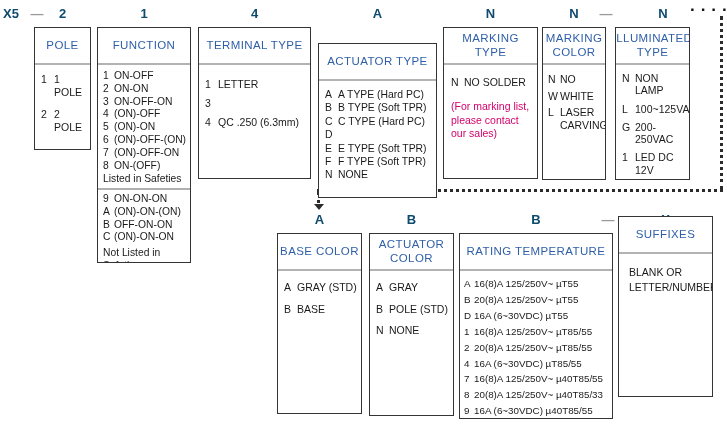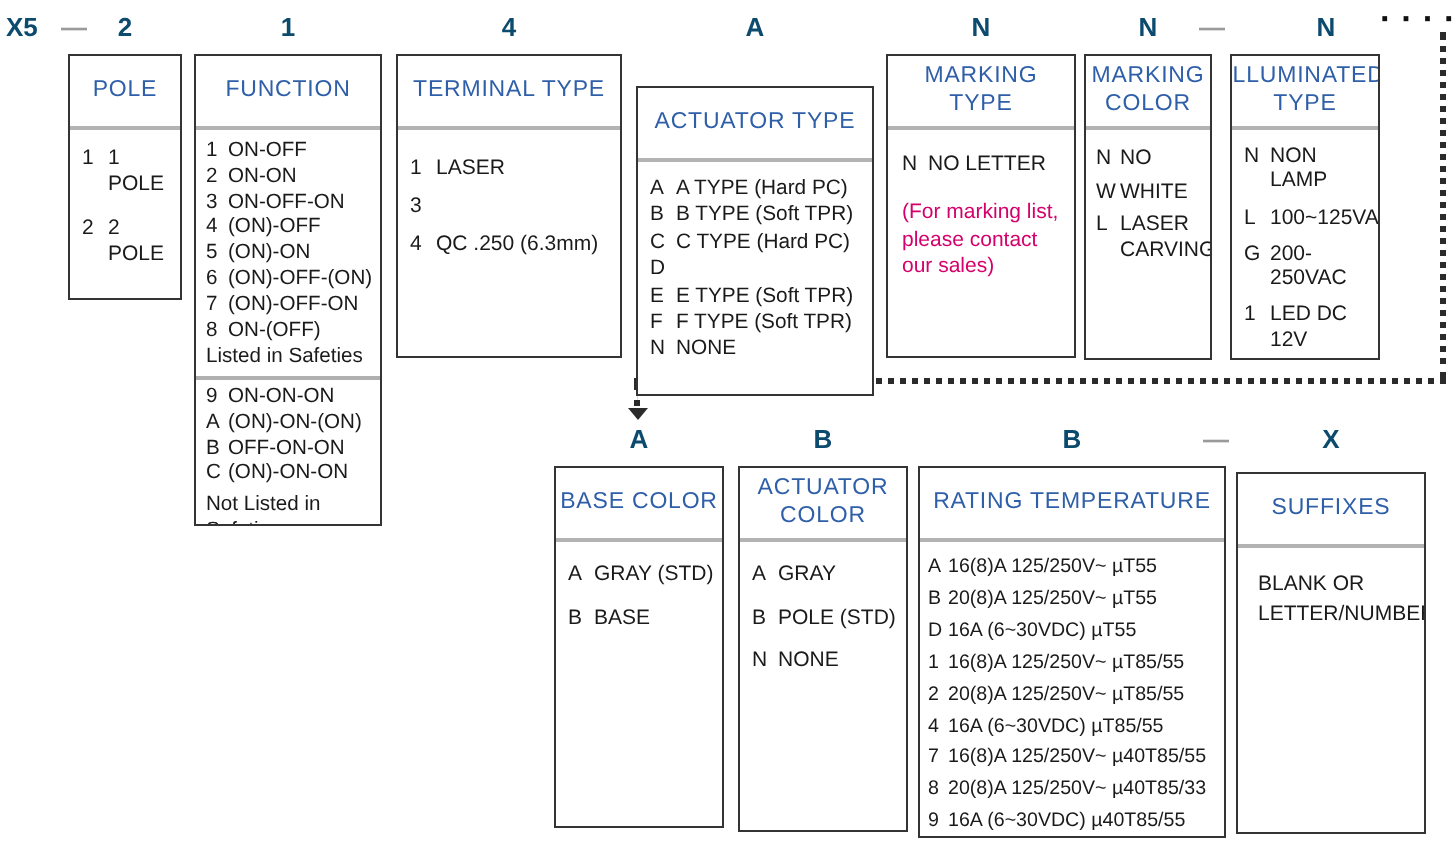--- a/index.html
+++ b/index.html
@@ -34,21 +34,21 @@
   #box-pole{left:34px;top:27px;width:57px;height:123px;}
   #box-function{left:97px;top:27px;width:94px;height:236px;}
   #box-terminal{left:198px;top:27px;width:113px;height:152px;}
   #box-actuator-type{left:318px;top:27px;width:119px;height:155px;margin-top:16px;}
   #box-marking-type{left:443px;top:27px;width:95px;height:152px;}
   #box-marking-color{left:542px;top:27px;width:64px;height:153px;}
   #box-illuminated{left:615px;top:27px;width:75px;height:153px;justify-content:space-between;}
   #box-base-color{left:277px;top:233px;width:85px;height:181px;}
   #box-actuator-color{left:369px;top:233px;width:85px;height:183px;}
   #box-rating{left:459px;top:233px;width:154px;height:186px;}
-  #box-suffixes{left:618px;top:236px;width:95px;height:181px;}
+  #box-suffixes{left:618px;top:216px;width:95px;height:181px;}
   
   #box-pole .body{padding:8px 2px 2px 6px;}
   #box-pole .item{margin-bottom:9px;}
   #box-function .body{padding:5px 2px 2px 5px;font-size:10.3px;}
   #box-function .item{line-height:12.8px;}
   #box-function .item .c{flex-basis:11px;}
   .fn-note{line-height:12.6px;margin:1px 0 2px;}
   .divider{border-top:2px solid #b0b0b0;margin:2px -2px 3px -5px;}
   #box-terminal .body{padding:13px 2px 2px 6px;}
   #box-terminal .item{margin-bottom:7px;line-height:12px;}
@@ -195,21 +195,21 @@
       <div class="fn-note" style="margin-top:3px;">Not Listed in Safeties</div>
     </div>
   </div>
 
   <div class="box" id="box-terminal">
     <div class="hdr">TERMINAL TYPE</div>
     <div class="body">
 
         <div class="item">
           <span class="c">1</span>
-          <span class="t">LASER</span>
+          <span class="t">LETTER</span>
         </div>
 
         <div class="item">
           <span class="c">3</span>
         </div>
 
         <div class="item">
           <span class="c">4</span>
           <span class="t">QC .250 (6.3mm)</span>
         </div>
@@ -256,21 +256,21 @@
       </div>
   </div>
 
   <div class="box" id="box-marking-type">
     <div class="hdr">MARKING TYPE</div>
     <div class="body">
       <div>
 
           <div class="item">
             <span class="c">N</span>
-            <span class="t">NO LETTER</span>
+            <span class="t">NO SOLDER</span>
           </div>
         </div>
       <div class="note-m">(For marking list, please contact our sales)</div>
     </div>
   </div>
 
   <div class="box" id="box-marking-color">
     <div class="hdr">MARKING COLOR</div>
     <div class="body">
 

